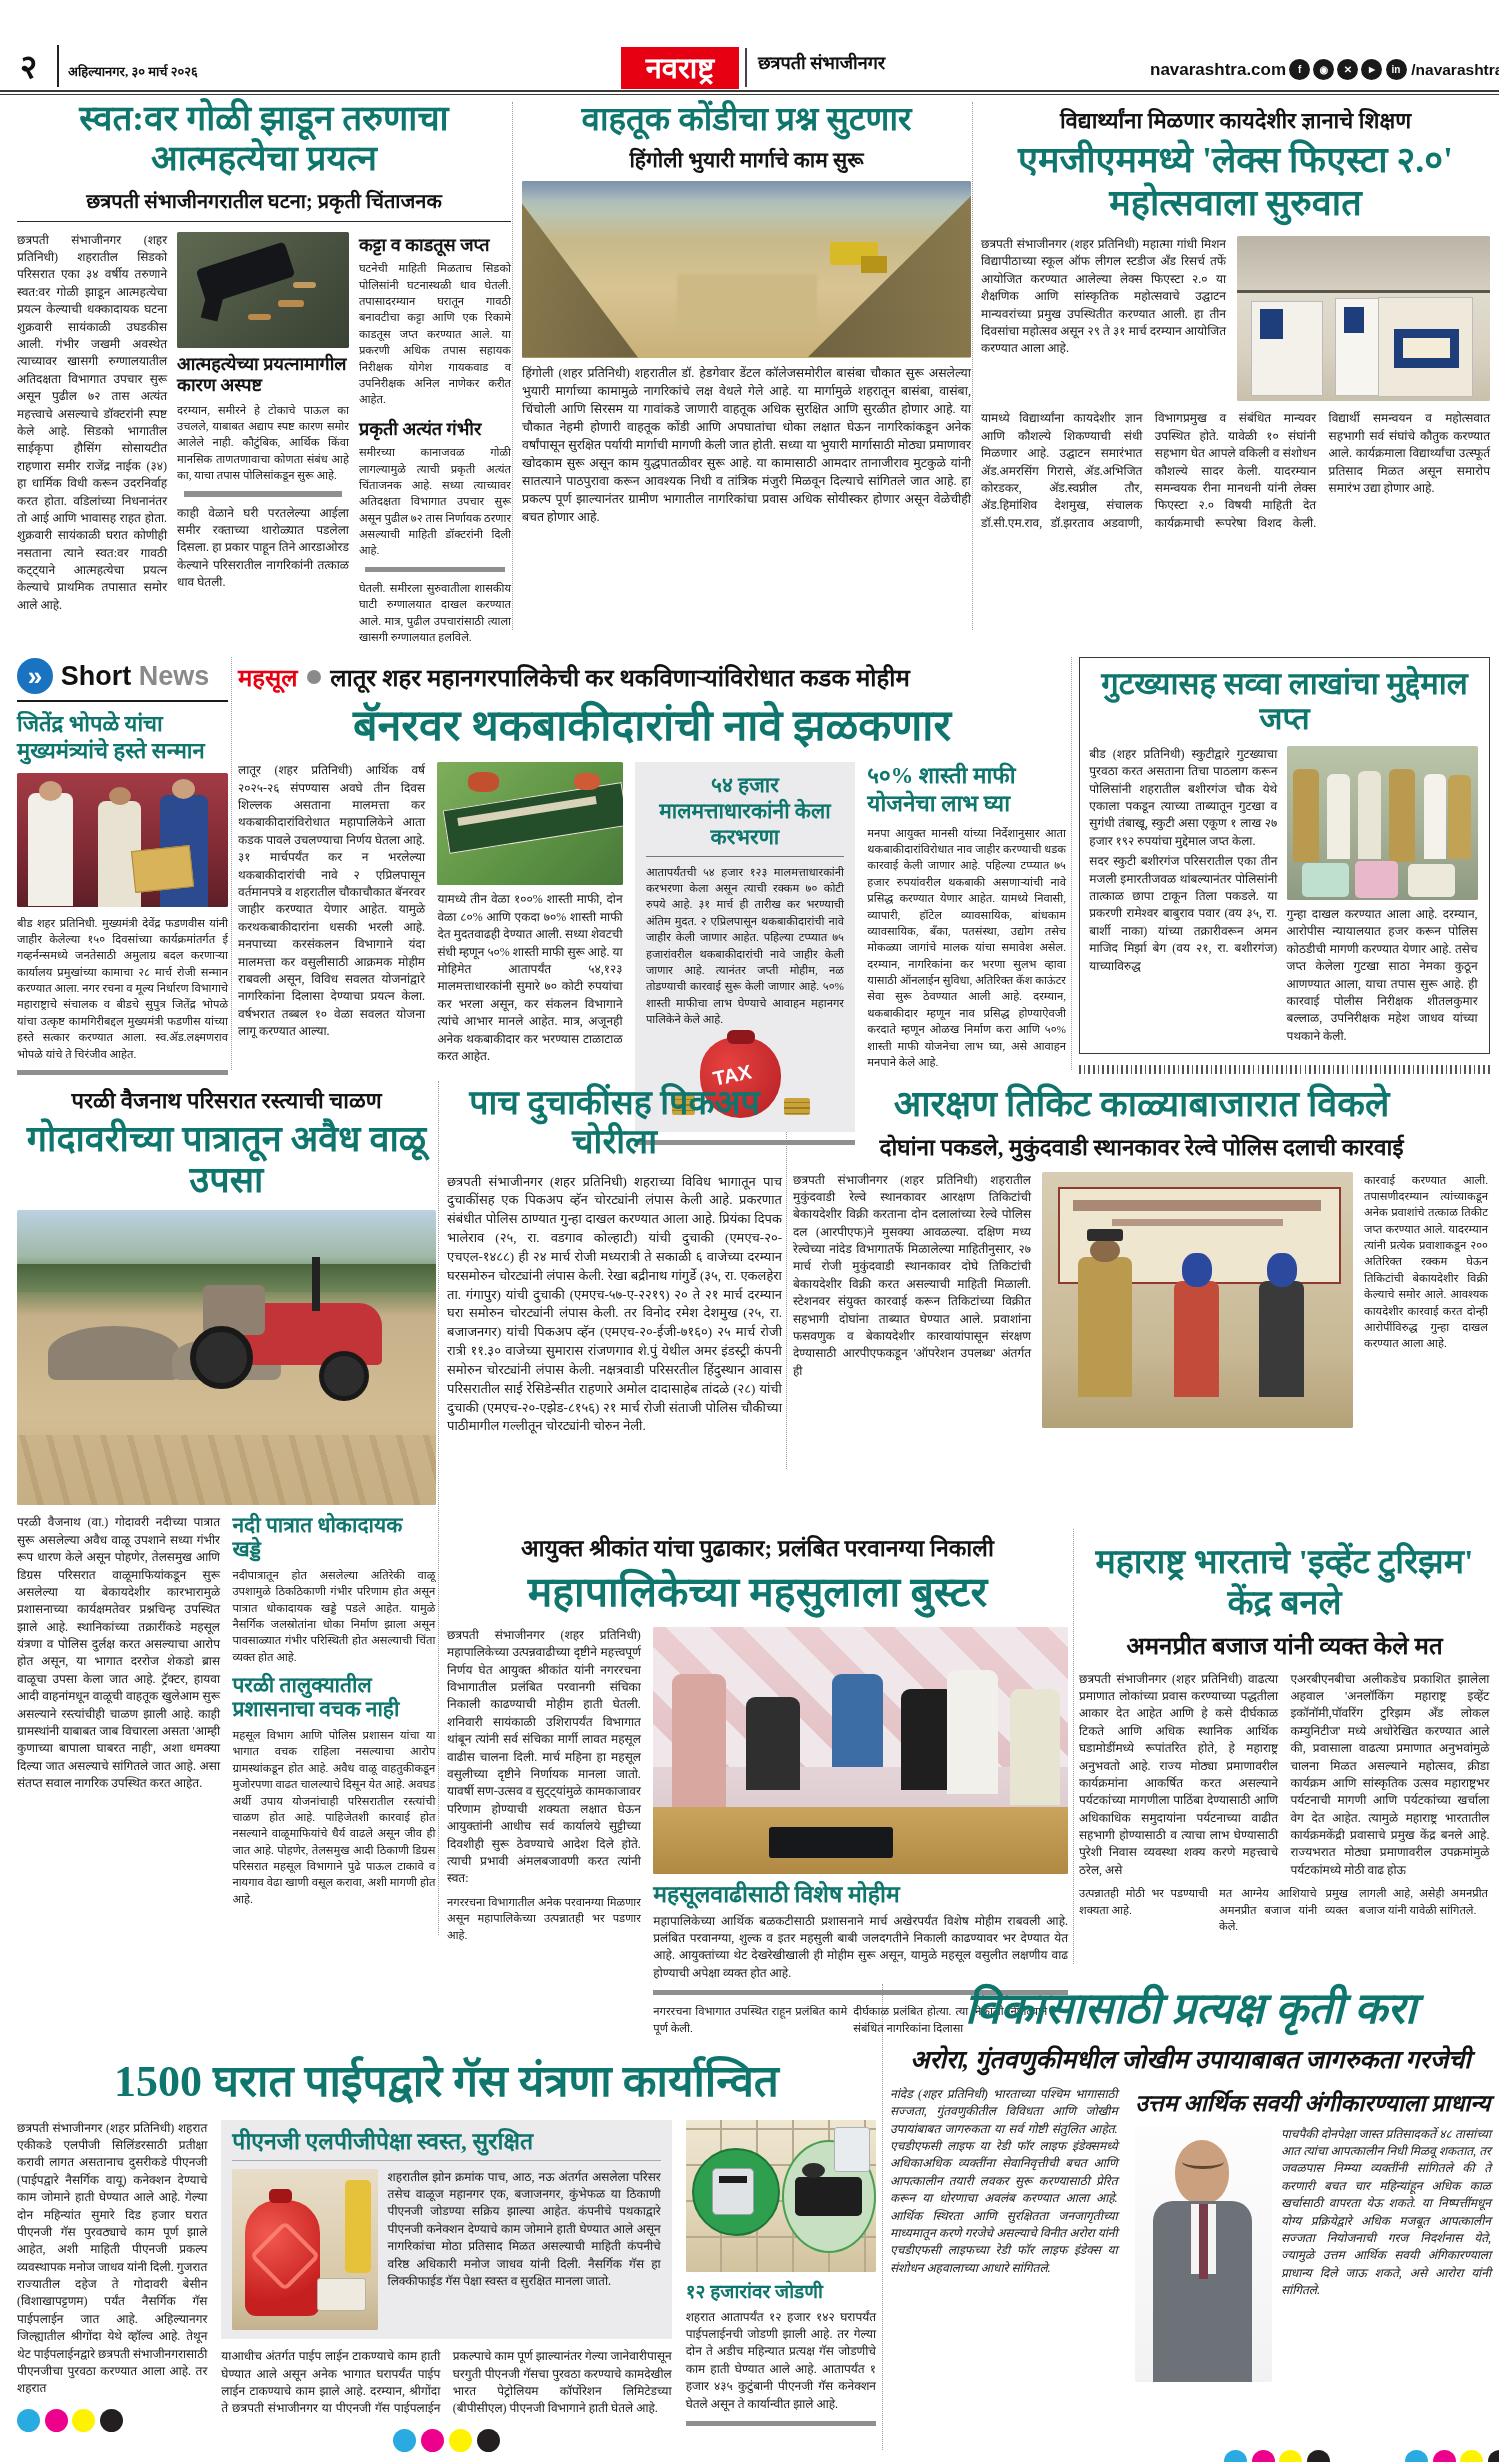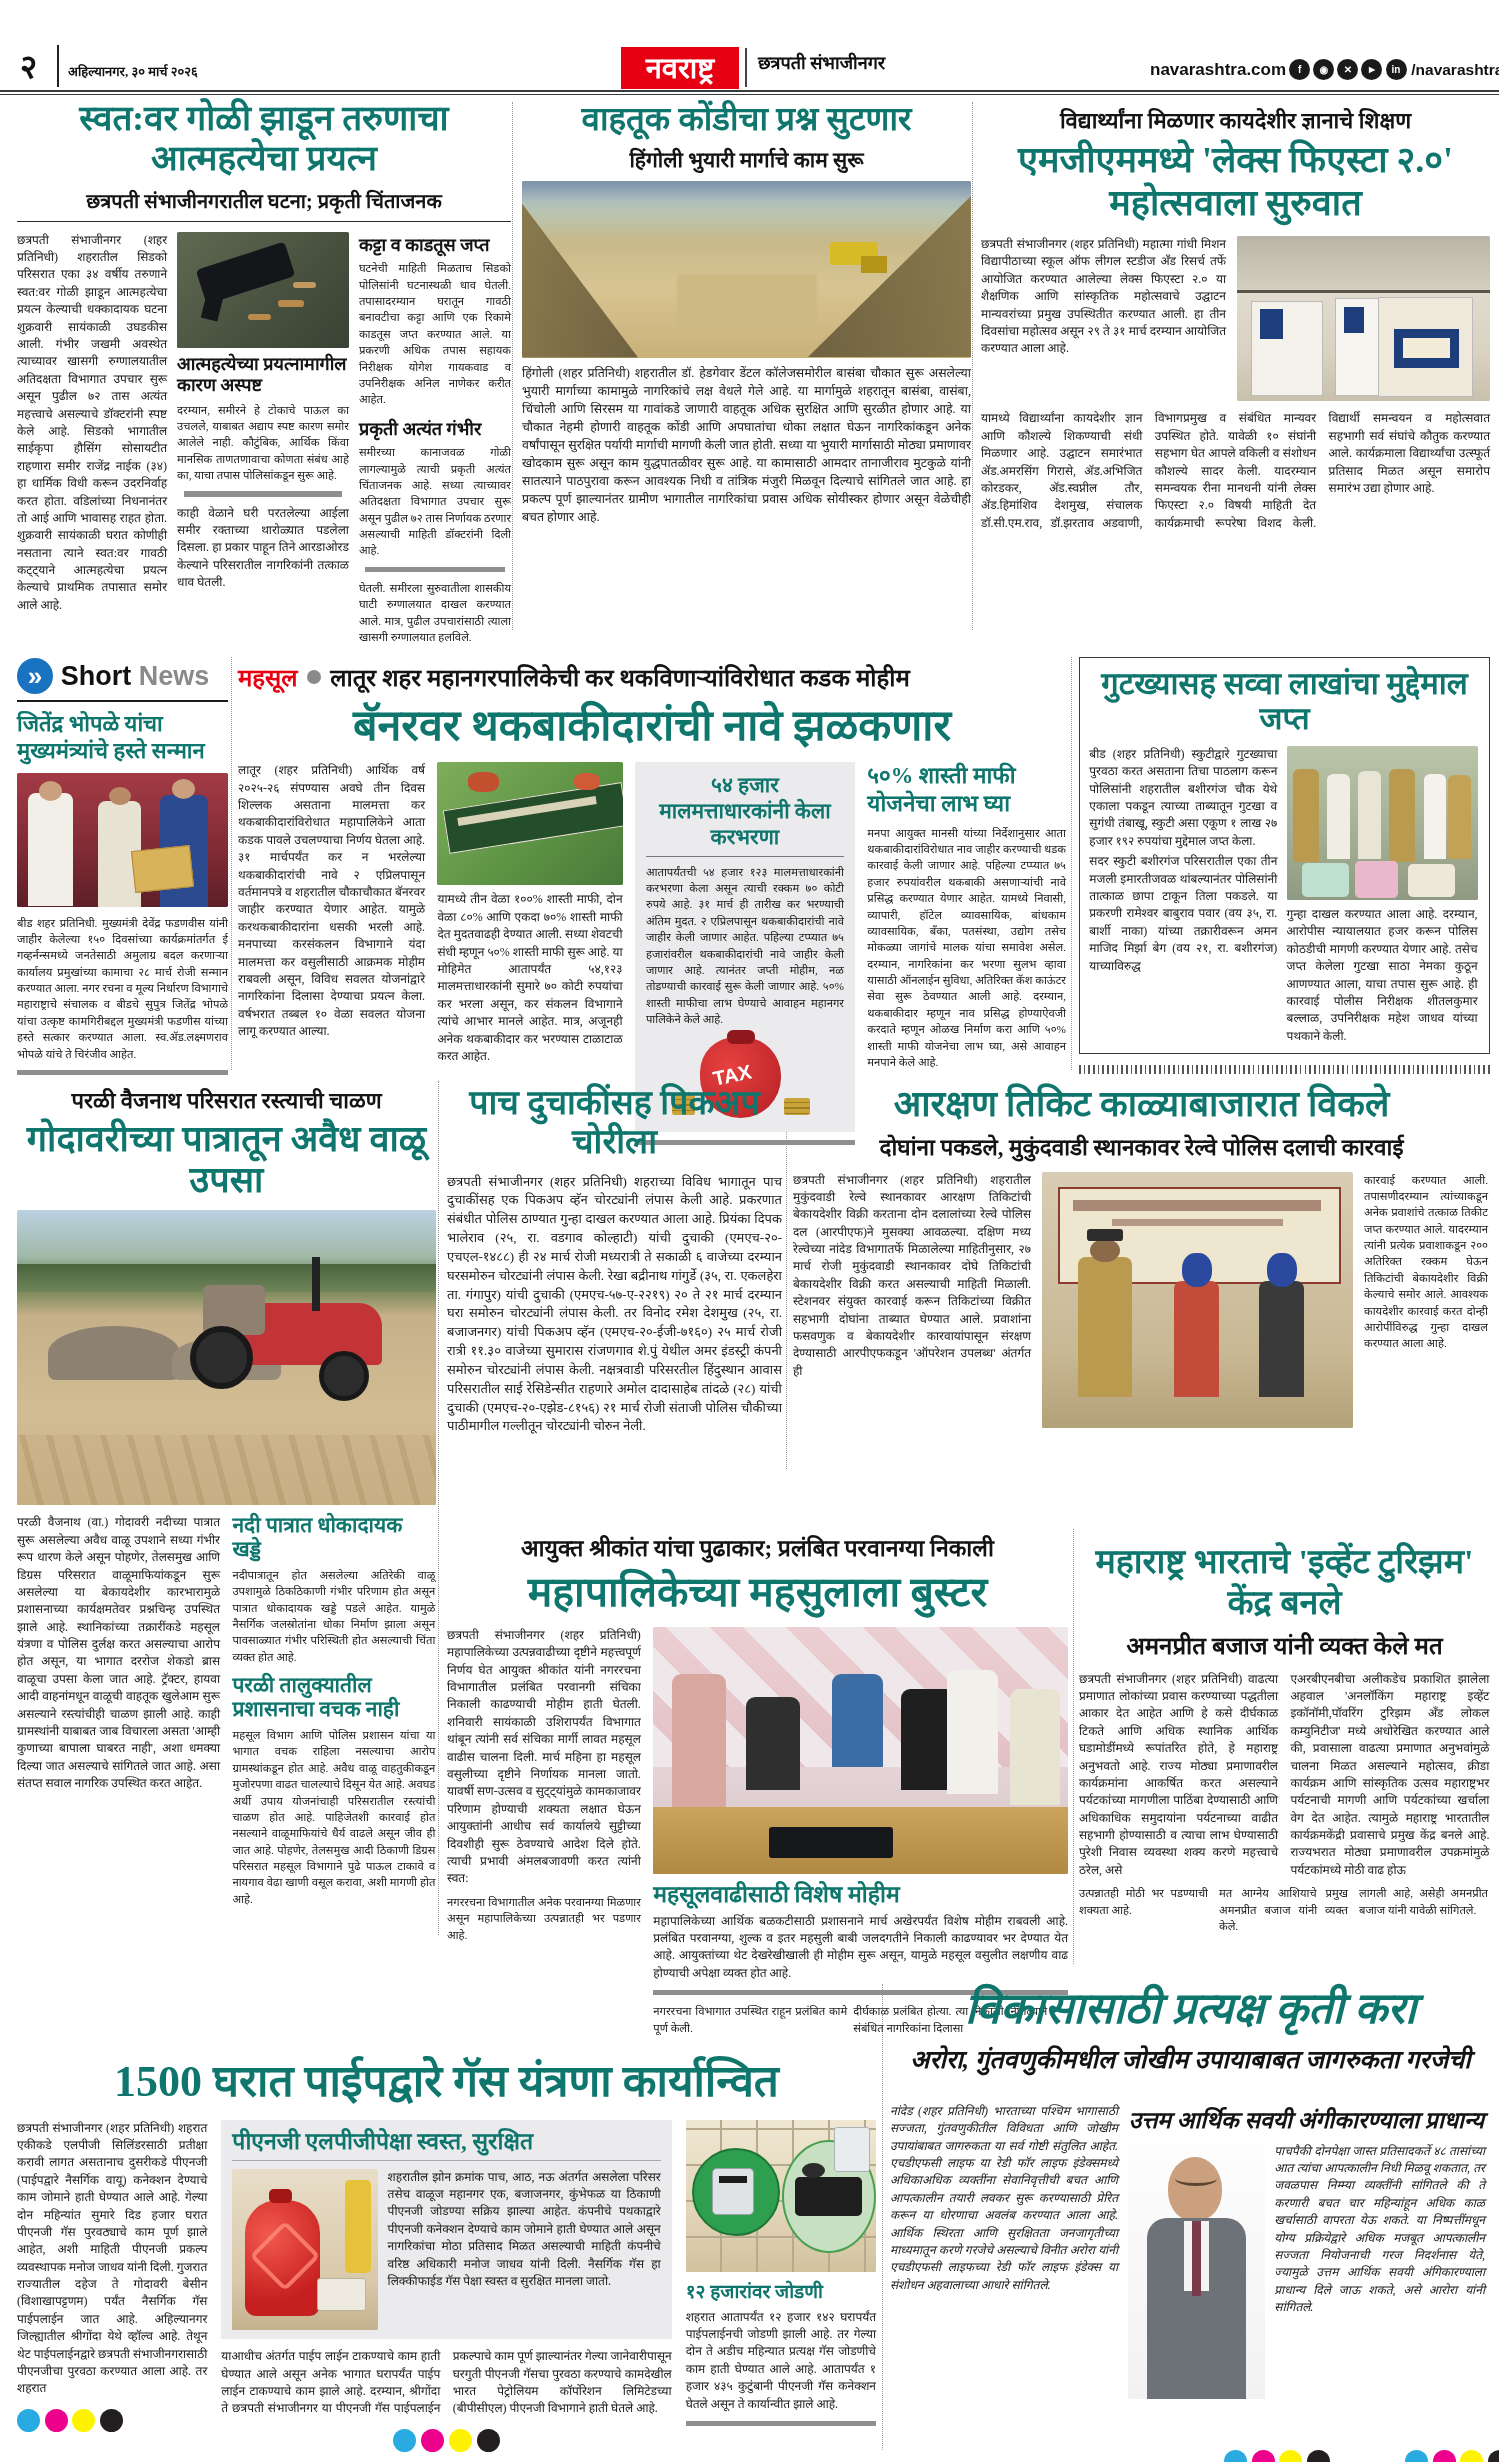--- a/index.html
+++ b/index.html
@@ -366,21 +366,21 @@
         <div class="hl" style="font-size:19px;margin-top:9.3px;">१२ हजारांवर जोडणी</div>
         <div class="bd" style="margin-top:6.2px;">शहरात आतापर्यंत १२ हजार १४२ घरापर्यंत पाईपलाईनची जोडणी झाली आहे. तर गेल्या दोन ते अडीच महिन्यात प्रत्यक्ष गॅस जोडणीचे काम हाती घेण्यात आले आहे. आतापर्यंत १ हजार ४३५ कुटुंबानी पीएनजी गॅस कनेक्शन घेतले असून ते कार्यान्वीत झाले आहे.</div>
         <div class="gbar" style="width:100%;"></div>
       </div>
     </div>
   </div>
 
   <div class="abs" style="left:890px;top:1984px;width:601px;font-style:italic;">
     <div class="hl ctr" style="font-size:43px;">विकासासाठी प्रत्यक्ष कृती करा</div>
     <div class="sub ctr" style="font-size:25px;margin-top:7.8px;">अरोरा, गुंतवणुकीमधील जोखीम उपायाबाबत जागरुकता गरजेची</div>
-    <div class="flex" style="gap:10px;margin-top:28px;">
+    <div class="flex" style="gap:17px;margin-top:11px;">
       <div style="width:228px;">
         <div class="bd">नांदेड (शहर प्रतिनिधी) भारताच्या पश्चिम भागासाठी सज्जता, गुंतवणुकीतील विविधता आणि जोखीम उपायांबाबत जागरुकता या सर्व गोष्टी संतुलित आहेत. एचडीएफसी लाइफ या रेडी फॉर लाइफ इंडेक्समध्ये अधिकाअधिक व्यक्तींना सेवानिवृत्तीची बचत आणि आपत्कालीन तयारी लवकर सुरू करण्यासाठी प्रेरित करून या धोरणाचा अवलंब करण्यात आला आहे. आर्थिक स्थिरता आणि सुरक्षितता जनजागृतीच्या माध्यमातून करणे गरजेचे असल्याचे विनीत अरोरा यांनी एचडीएफसी लाइफच्या रेडी फॉर लाइफ इंडेक्स या संशोधन अहवालाच्या आधारे सांगितले.</div>
       </div>
       <div style="width:357px;">
         <div class="sub ctr" style="font-size:23px;">उत्तम आर्थिक सवयी अंगीकारण्याला प्राधान्य</div>
         <div class="flex" style="gap:9.3px;margin-top:7.8px;">
           <div class="photo" style="width:137px;height:256px;background:linear-gradient(180deg,#fdfdfd,#f2f2f2);">
             <div style="position:absolute;left:40px;top:14px;width:54px;height:64px;background:#caa07e;border-radius:50% 50% 46% 46%;"></div>
             <div style="position:absolute;left:47px;top:28px;width:42px;height:12.4px;border-bottom:3.1px solid #5c4632;border-radius:50%;"></div>
             <div style="position:absolute;left:18.6px;top:75px;width:99px;height:182px;background:#6d7278;border-radius:20px 20px 0 0;"></div>

